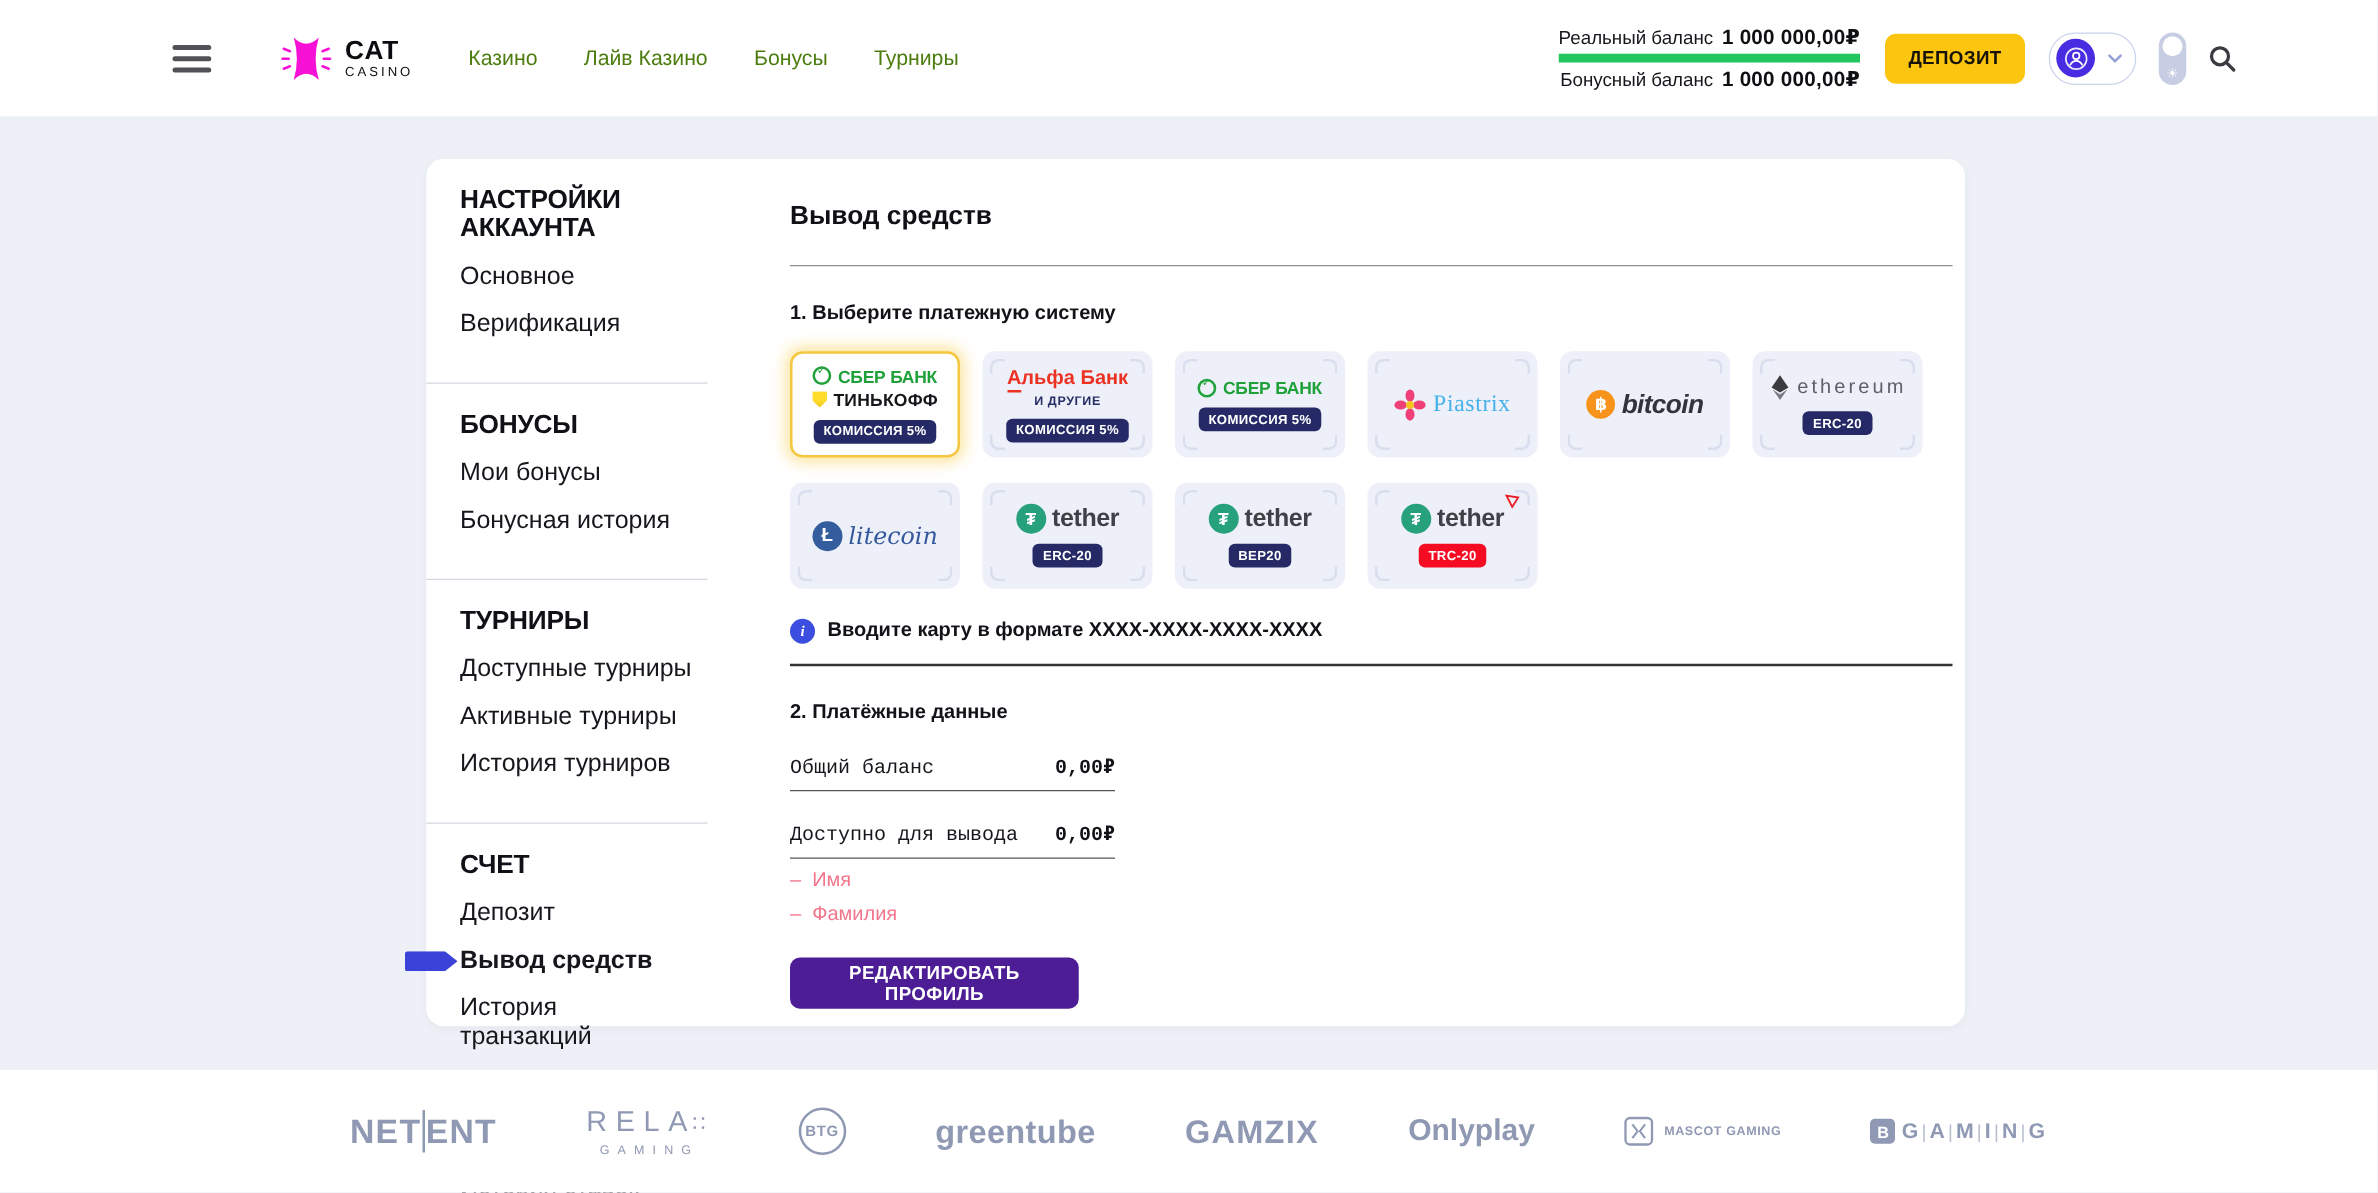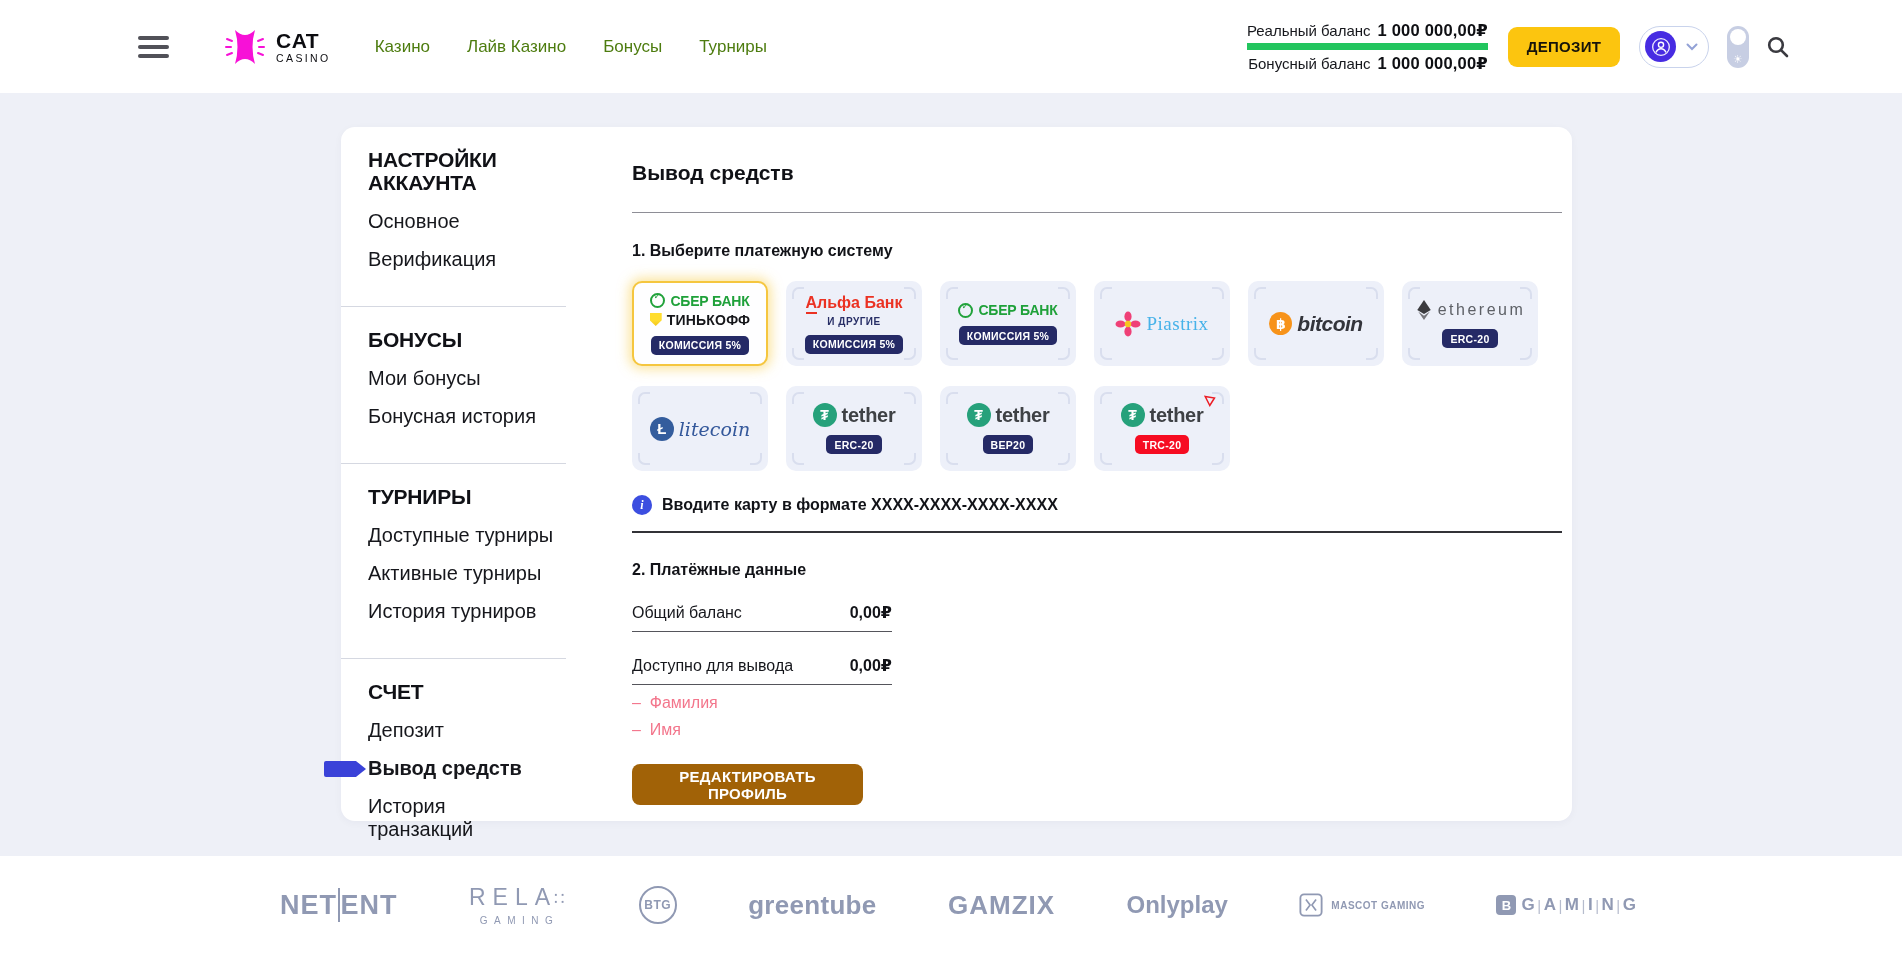--- a/index.html
+++ b/index.html
@@ -90,27 +90,27 @@
     display:flex;align-items:center;justify-content:center;flex:none;}
   .usdt-tx{font-size:20px;font-weight:800;color:#3e4145;letter-spacing:-.3px;}
   .pm-line.trc{position:relative;}
   .tron-ic{position:absolute;right:-13px;top:-8px;}
   .info-note{margin-top:24px;display:flex;align-items:center;gap:10px;}
   .info-ic{width:20px;height:20px;border-radius:50%;background:#3c4ee0;color:#fff;font-size:12px;font-weight:800;
     font-family:"Liberation Serif","DejaVu Serif",serif;font-style:italic;display:flex;align-items:center;justify-content:center;flex:none;}
   .info-tx{font-size:16px;font-weight:700;color:#121318;}
   .dark-divider{border:none;border-top:2px solid #323237;margin:16px 0 0;}
   .acc-row{width:260px;display:flex;justify-content:space-between;align-items:baseline;
-    border-bottom:1px solid #55555b;padding-bottom:9px;margin-top:24px;}
+    border-bottom:1px solid #55555b;padding-bottom:9px;margin-top:24px;font-family:Liberation Mono, monospace;}
   .acc-label{font-size:16px;font-weight:500;color:#16171c;}
   .acc-value{font-size:16px;font-weight:800;color:#121318;}
   .warning{margin-top:26px;font-size:16px;font-weight:500;color:#f3758b;}
   .miss-list{margin-top:7px;}
   .miss-item{font-size:16px;font-weight:500;color:#f3758b;margin-top:9px;}
-  .edit-btn{margin-top:25px;width:231px;height:41px;border:none;border-radius:8px;background:#a16207;
+  .edit-btn{margin-top:25px;width:231px;height:41px;border:none;border-radius:8px;background:#4c1d95;
     color:#fff;font-size:15px;font-weight:800;letter-spacing:.3px;cursor:pointer;font-family:inherit;}
   
   .footer{position:absolute;left:0;top:856px;width:100%;height:98px;background:#fff;
     display:flex;align-items:center;box-sizing:border-box;padding:0 265px 0 280px;color:#9099b3;}
   .providers{display:flex;align-items:center;justify-content:space-between;width:100%;}
   .provider{display:flex;align-items:center;}
   .f-netent{font-size:27px;font-weight:700;letter-spacing:1px;display:flex;align-items:center;}
   .nt-bar{width:1.5px;height:34px;background:currentColor;margin:0 1px;display:inline-block;}
   .f-relax{display:flex;flex-direction:column;align-items:center;gap:4px;}
   .rx-top{font-size:23px;font-weight:500;letter-spacing:7px;display:flex;align-items:center;}
@@ -376,22 +376,22 @@
             <span class="acc-label">Общий баланс</span>
             <span class="acc-value">0,00₽</span>
           </div>
           <div class="acc-row">
             <span class="acc-label">Доступно для вывода</span>
             <span class="acc-value">0,00₽</span>
           </div>
         </div>
 
       <div class="miss-list">
+          <div class="miss-item">–&nbsp;&nbsp;Имя</div>
           <div class="miss-item">–&nbsp;&nbsp;Фамилия</div>
-          <div class="miss-item">–&nbsp;&nbsp;Имя</div>
         </div>
 
       <button class="edit-btn">РЕДАКТИРОВАТЬ ПРОФИЛЬ</button>
     </div>
   </section>
 
   <footer class="footer">
     <div class="providers">
         <div class="provider">
           <span class="f-netent">NET<i class="nt-bar"></i>ENT</span>

